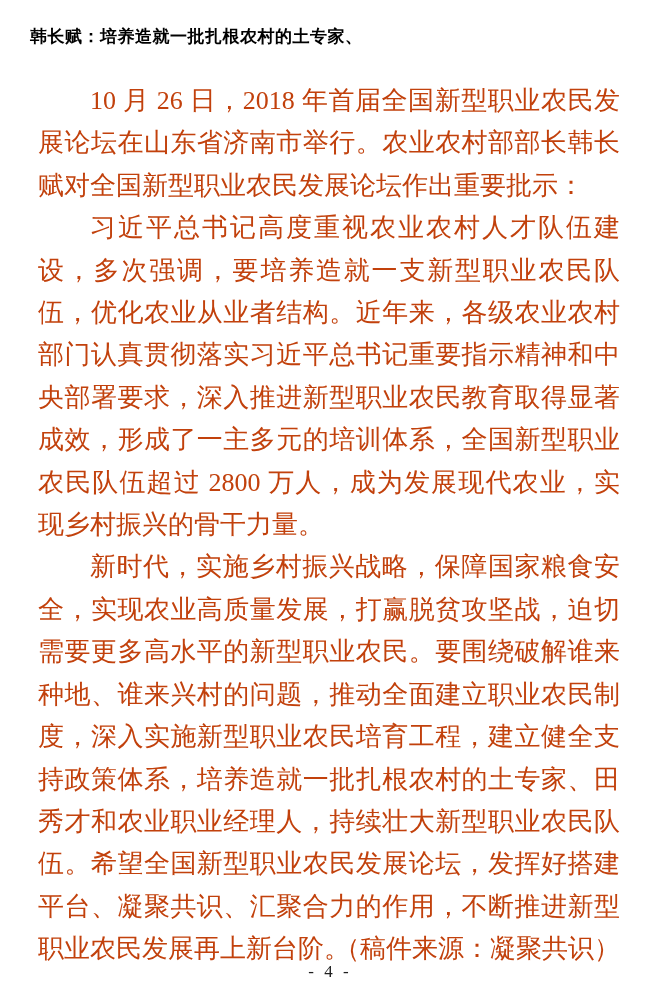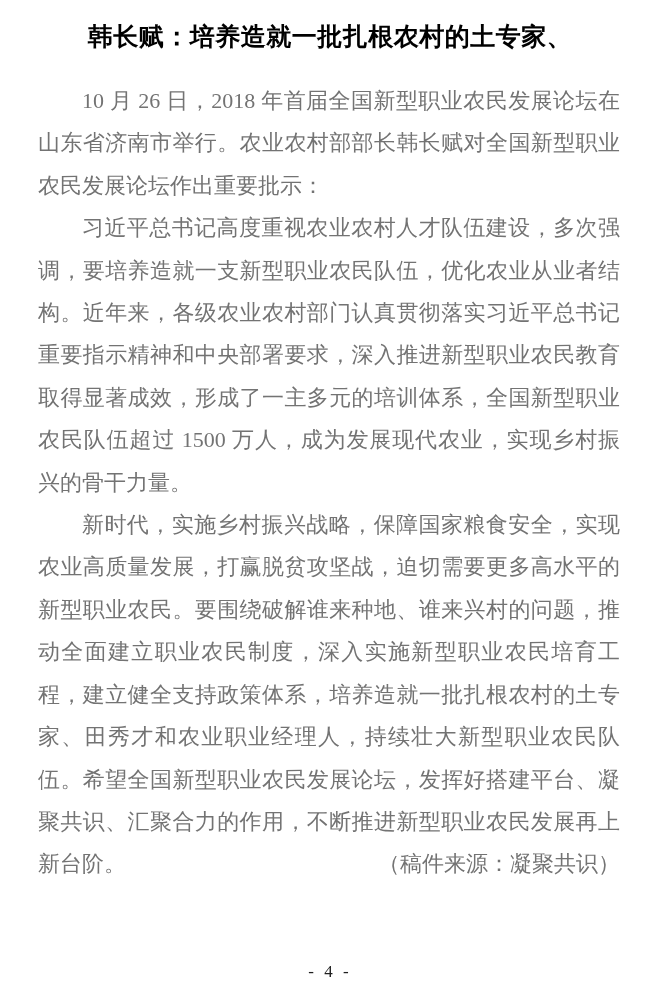--- a/index.html
+++ b/index.html
@@ -12,35 +12,34 @@
     position: relative;
     width: 660px;
     height: 996px;
     margin: 0 auto;
     background: #ffffff;
     color: #1f1f1f;
     overflow: hidden;
   }
   .title {
     margin: 14px 30px 0 30px;
-    font-size: 25px;
+    font-size: 17px;
     line-height: 45px;
     font-weight: bold;
-    text-align: center;
     color: #000000;
     letter-spacing: 0.5px;
   }
   .title-line { display: block; }
   .body-text {
     margin: 21px 40px 0 38px;
-    font-size: 22px;
+    font-size: 26px;
     line-height: 42.4px;
     text-align: justify;
     text-justify: inter-ideograph;
-    color: #737373;
+    color: #c2410c;
   }
   .body-text p {
     margin: 0;
     padding: 0;
     text-indent: 2em;
   }
   .last-para { position: relative; }
   .source {
     position: absolute;
     right: 0;
@@ -63,21 +62,21 @@
 <body>
 
 <div class="page">
 
   <h1 class="title">
     <span class="title-line">韩长赋：培养造就一批扎根农村的土专家、</span>
   </h1>
 
   <div class="body-text">
     <p>10 月 26 日，2018 年首届全国新型职业农民发展论坛在山东省济南市举行。农业农村部部长韩长赋对全国新型职业农民发展论坛作出重要批示：</p>
-    <p>习近平总书记高度重视农业农村人才队伍建设，多次强调，要培养造就一支新型职业农民队伍，优化农业从业者结构。近年来，各级农业农村部门认真贯彻落实习近平总书记重要指示精神和中央部署要求，深入推进新型职业农民教育取得显著成效，形成了一主多元的培训体系，全国新型职业农民队伍超过 1500 万人，成为发展现代农业，实现乡村振兴的骨干力量。</p>
+    <p>习近平总书记高度重视农业农村人才队伍建设，多次强调，要培养造就一支新型职业农民队伍，优化农业从业者结构。近年来，各级农业农村部门认真贯彻落实习近平总书记重要指示精神和中央部署要求，深入推进新型职业农民教育取得显著成效，形成了一主多元的培训体系，全国新型职业农民队伍超过 2800 万人，成为发展现代农业，实现乡村振兴的骨干力量。</p>
     <p class="last-para">
       <span>新时代，实施乡村振兴战略，保障国家粮食安全，实现农业高质量发展，打赢脱贫攻坚战，迫切需要更多高水平的新型职业农民。要围绕破解谁来种地、谁来兴村的问题，推动全面建立职业农民制度，深入实施新型职业农民培育工程，建立健全支持政策体系，培养造就一批扎根农村的土专家、田秀才和农业职业经理人，持续壮大新型职业农民队伍。希望全国新型职业农民发展论坛，发挥好搭建平台、凝聚共识、汇聚合力的作用，不断推进新型职业农民发展再上新台阶。</span>
       <span class="source">（稿件来源：凝聚共识）</span>
     </p>
   </div>
 
   <div class="footer">- 4 -</div>
 
 </div>
 

